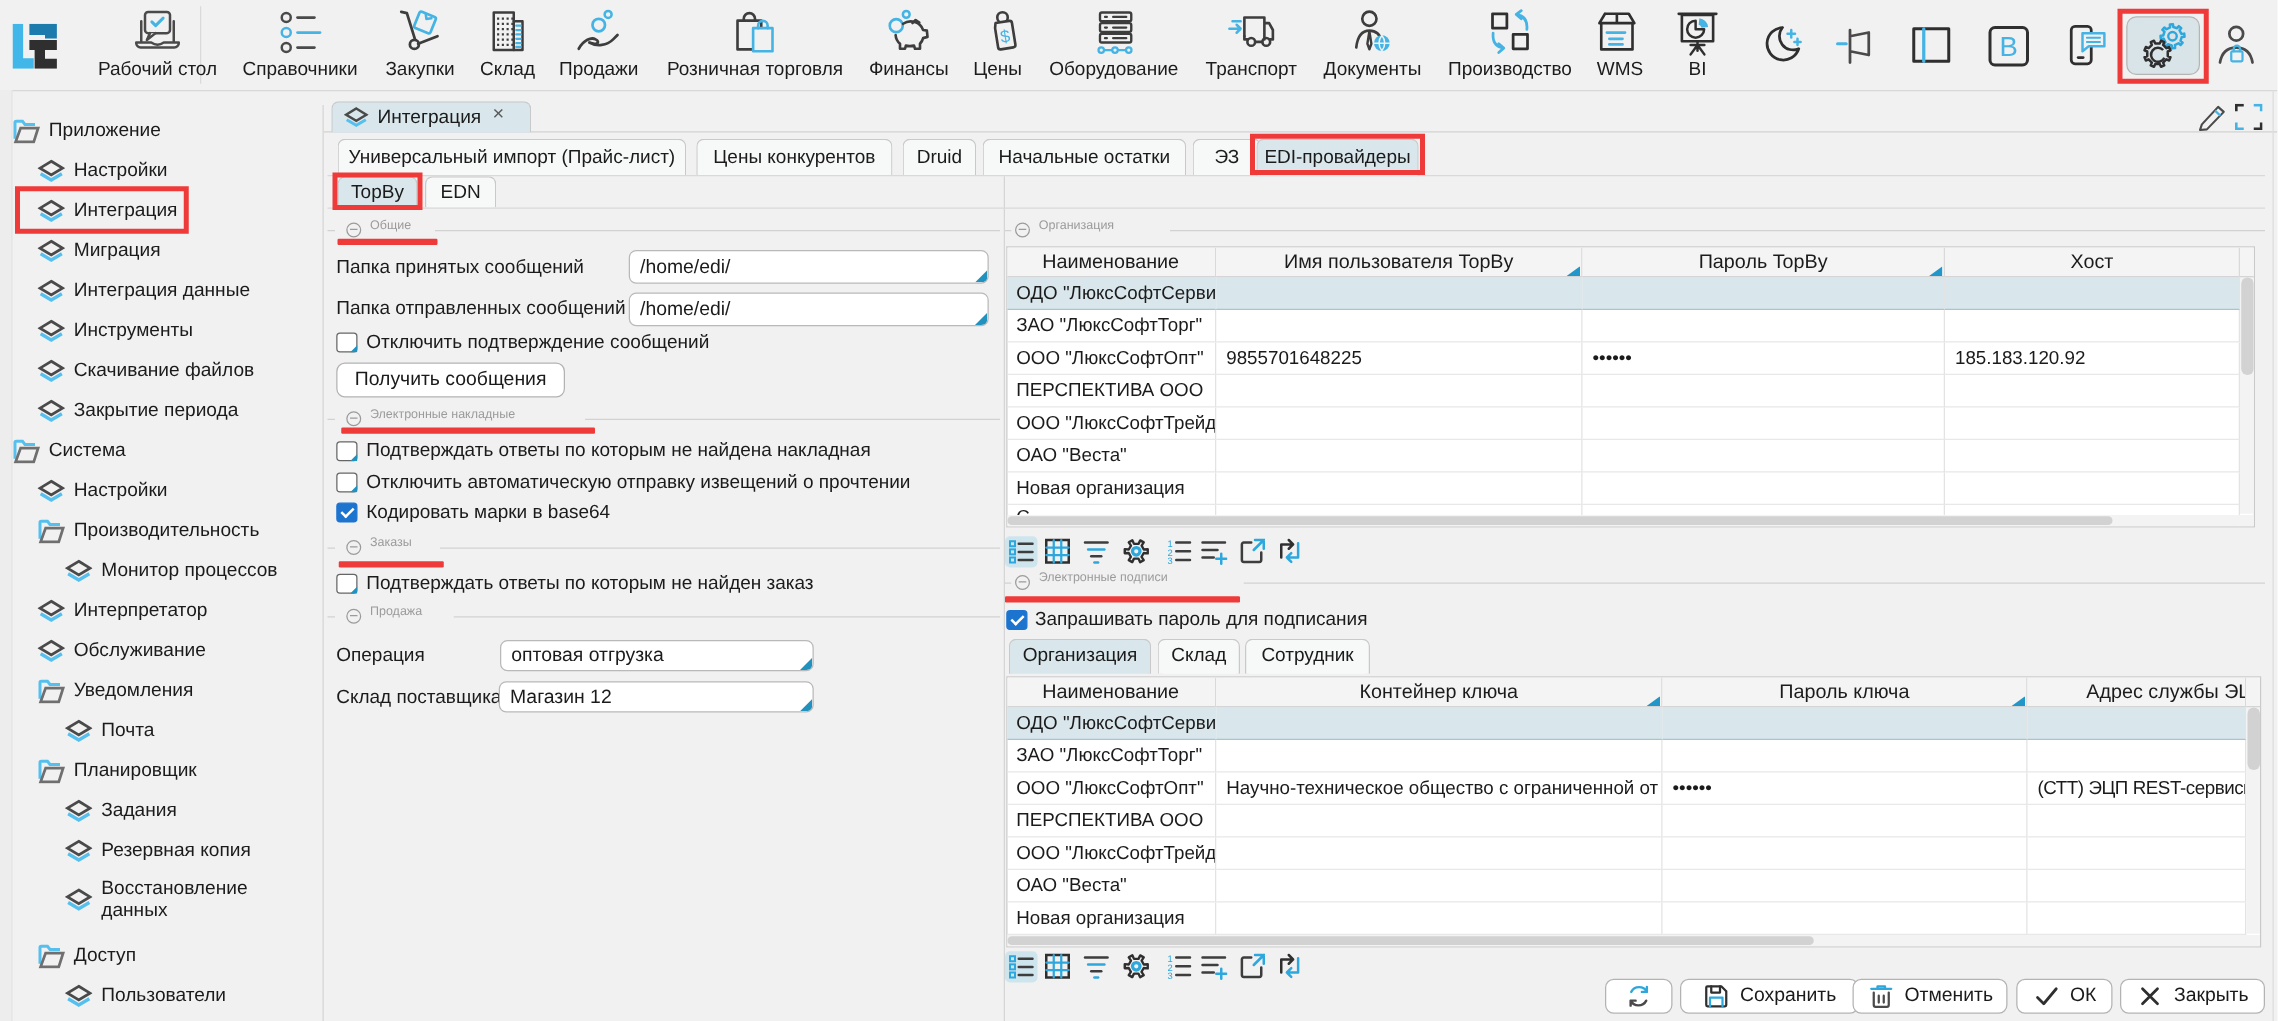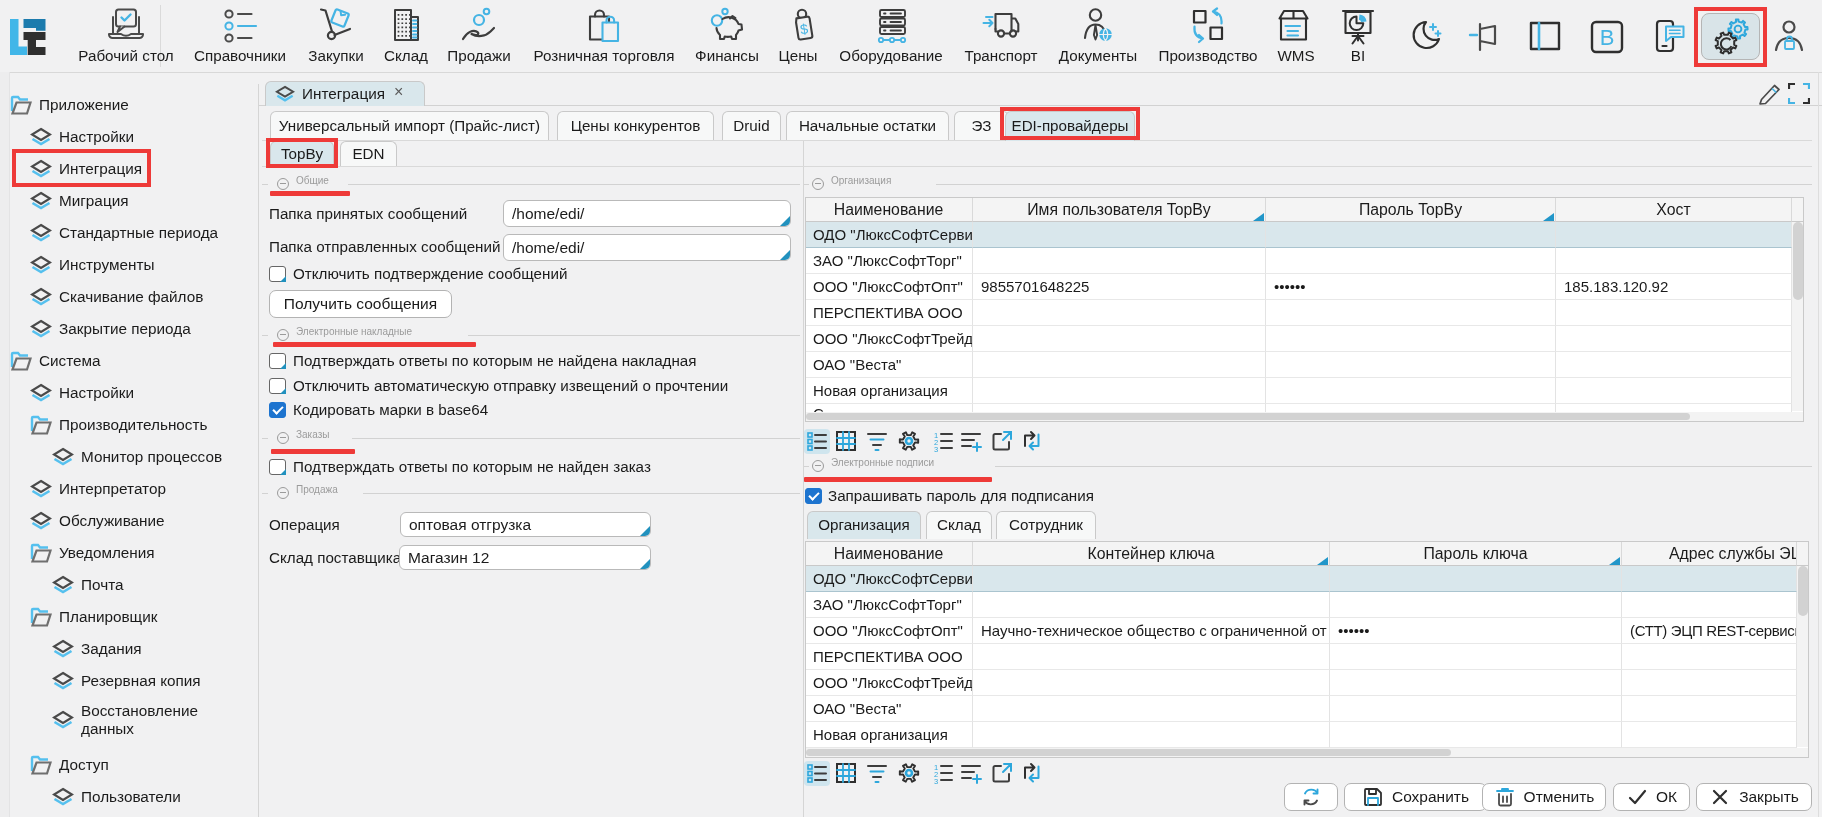--- a/index.html
+++ b/index.html
@@ -254,21 +254,21 @@
           <path stroke="#55c0ee" stroke-width="2.6" d="M2.5,12 L11,17 19.5,12"></path>
           <path stroke="#4a4a4a" stroke-width="2.2" fill="#f1f1f2" d="M11,2 L20,7.5 11,13 2,7.5 Z"></path>
         </svg>
         <div class="tx">Миграция</div>
       </div>
       <div class="tr" style="left: 30px; top: 133px;">
         <svg width="22" height="20" viewBox="0 0 22 20" fill="none">
           <path stroke="#55c0ee" stroke-width="2.6" d="M2.5,12 L11,17 19.5,12"></path>
           <path stroke="#4a4a4a" stroke-width="2.2" fill="#f1f1f2" d="M11,2 L20,7.5 11,13 2,7.5 Z"></path>
         </svg>
-        <div class="tx">Стандартные периода</div>
+        <div class="tx">Интеграция данные</div>
       </div>
       <div class="tr" style="left: 30px; top: 165px;">
         <svg width="22" height="20" viewBox="0 0 22 20" fill="none">
           <path stroke="#55c0ee" stroke-width="2.6" d="M2.5,12 L11,17 19.5,12"></path>
           <path stroke="#4a4a4a" stroke-width="2.2" fill="#f1f1f2" d="M11,2 L20,7.5 11,13 2,7.5 Z"></path>
         </svg>
         <div class="tx">Инструменты</div>
       </div>
       <div class="tr" style="left: 30px; top: 197px;">
         <svg width="22" height="20" viewBox="0 0 22 20" fill="none">

